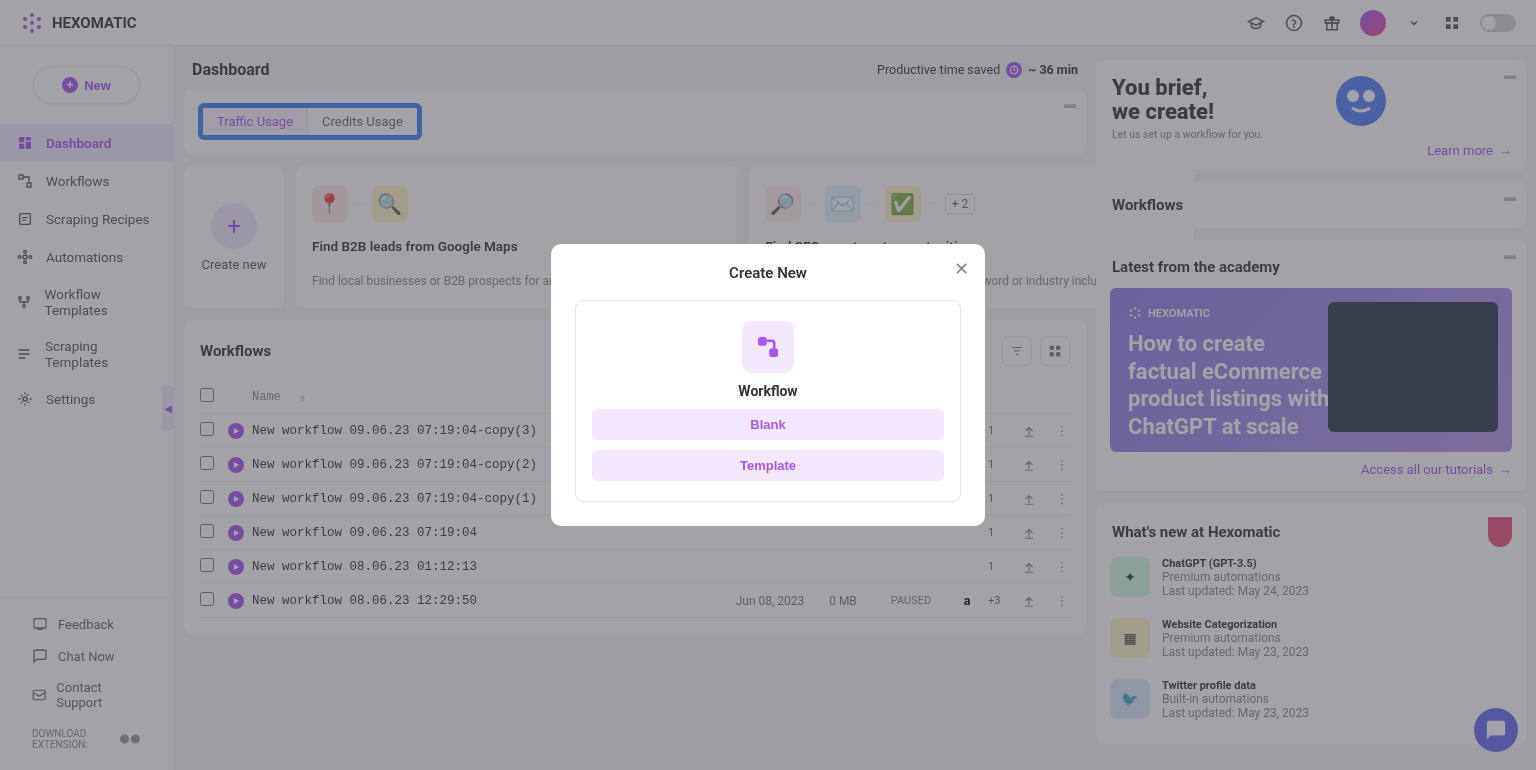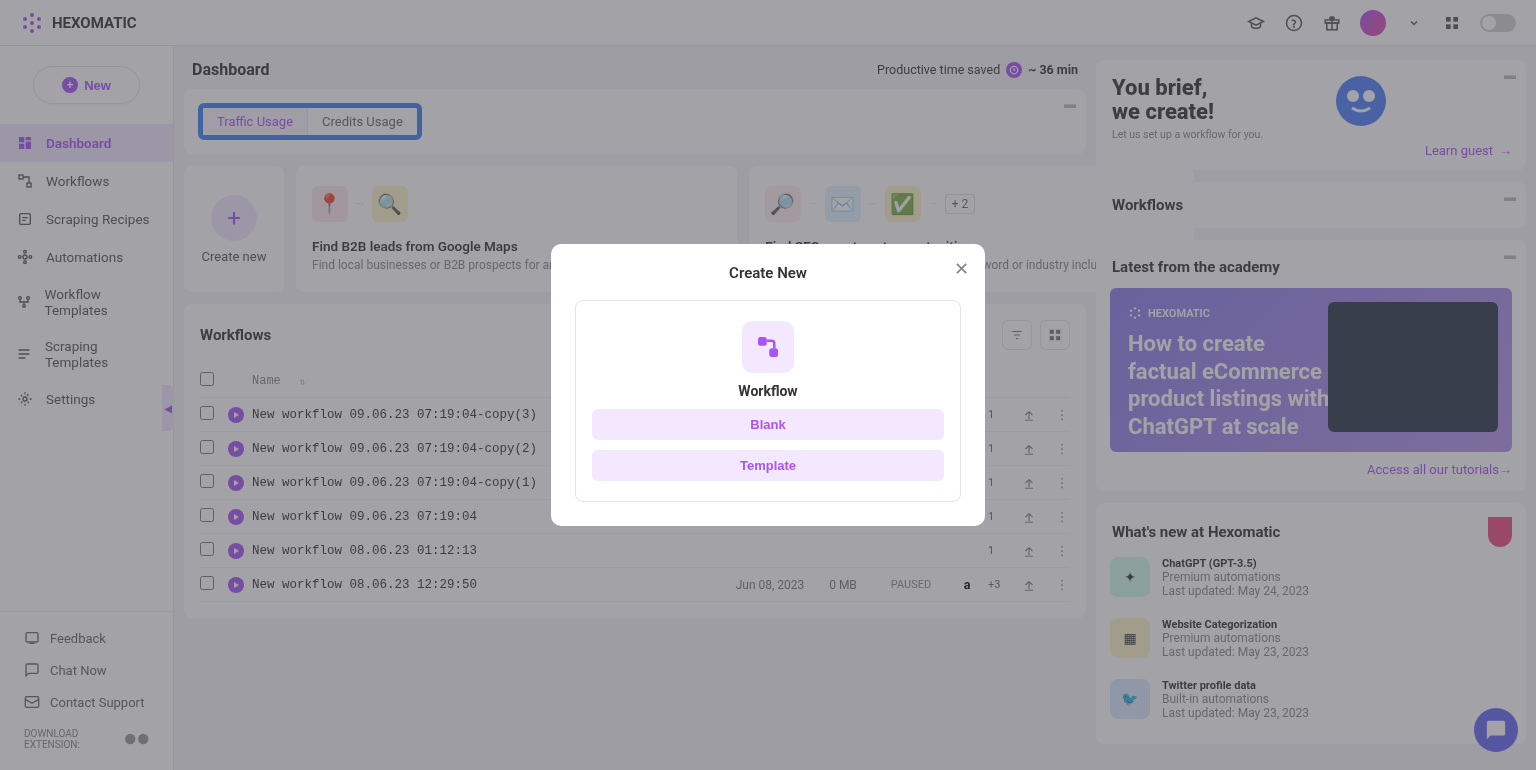--- a/index.html
+++ b/index.html
@@ -19,21 +19,21 @@
 .layout { display: flex; height: calc(100vh - 46px); }
 
 
 .sidebar { width: 174px; background: #fff; border-right: 1px solid #e8e8e8; display: flex; flex-direction: column; padding-top: 20px; }
 .new-btn { margin: 0 auto 20px; padding: 10px 28px; border: 1px solid #e5e5e5; border-radius: 24px; background: #fff; color: #a855f7; font-weight: 600; font-size: 13px; cursor: pointer; display: flex; align-items: center; gap: 6px; box-shadow: 0 1px 2px rgba(0,0,0,0.05); }
 .new-btn-icon { width: 16px; height: 16px; background: #a855f7; border-radius: 50%; display: flex; align-items: center; justify-content: center; color: #fff; font-size: 12px; font-weight: bold; }
 .nav { flex: 1; }
 .nav-item { display: flex; align-items: center; gap: 12px; padding: 10px 16px; color: #555; cursor: pointer; font-size: 13.5px; }
 .nav-item.active { background: #f3e8ff; color: #a855f7; font-weight: 600; }
 .nav-item .nav-icon { width: 18px; height: 18px; display: flex; align-items: center; justify-content: center; }
-.sidebar-footer { padding: 10px 8px; border-top: 1px solid #eee; }
+.sidebar-footer { padding: 10px 16px; border-top: 1px solid #eee; }
 .footer-item { display: flex; align-items: center; gap: 10px; padding: 8px 16px; color: #666; font-size: 13px; cursor: pointer; }
 .download-ext { padding: 10px 16px; font-size: 10px; color: #888; display: flex; align-items: center; }
 
 
 .main { flex: 1; padding: 14px 10px; overflow-y: auto; display: flex; gap: 10px; }
 .main-left { flex: 1; min-width: 0; }
 .main-right { width: 430px; }
 
 .dash-header { display: flex; justify-content: space-between; align-items: center; padding: 0 8px 10px; }
 .dash-title { font-size: 16px; font-weight: 700; }
@@ -51,21 +51,21 @@
 
 .tiles { display: flex; gap: 12px; margin-top: 0; }
 .tile { flex: 1; background: #fff; border-radius: 8px; padding: 20px 16px; }
 .tile-create { flex: 0 0 100px; display: flex; flex-direction: column; align-items: center; justify-content: center; gap: 8px; }
 .tile-create-icon { width: 46px; height: 46px; background: #f3e8ff; border-radius: 50%; display: flex; align-items: center; justify-content: center; color: #a855f7; font-size: 24px; }
 .tile-create-label { font-size: 13px; color: #555; }
 .tile-icons { display: flex; gap: 8px; align-items: center; margin-bottom: 16px; }
 .tile-icon-box { width: 36px; height: 36px; border-radius: 6px; display: flex; align-items: center; justify-content: center; font-size: 20px; }
 .tile-arrow { color: #ccc; font-size: 10px; }
 .tile-more { font-size: 12px; color: #666; padding: 2px 6px; border: 1px solid #ddd; border-radius: 4px; }
-.tile-title { font-size: 13.5px; font-weight: 600; margin-bottom: 4px; }
+.tile-title { font-size: 13.5px; font-weight: 600; margin-bottom: 20px; }
 .tile-desc { font-size: 12px; color: #888; white-space: nowrap; overflow: hidden; text-overflow: ellipsis; }
 
 .wf-section { background: #fff; border-radius: 8px; padding: 16px; }
 .wf-header { display: flex; justify-content: space-between; align-items: center; margin-bottom: 14px; }
 .wf-title { font-size: 15px; font-weight: 700; }
 .wf-controls { display: flex; gap: 8px; }
 .wf-ctrl { width: 30px; height: 30px; border: 1px solid #e5e5e5; border-radius: 6px; display: flex; align-items: center; justify-content: center; color: #777; cursor: pointer; }
 
 .wf-table { width: 100%; }
 .wf-th { display: flex; align-items: center; padding: 8px 0; border-bottom: 1px solid #eee; font-size: 12px; color: #888; gap: 8px; }
@@ -87,21 +87,21 @@
 .promo-title { font-size: 22px; font-weight: 800; line-height: 1.1; }
 .promo-sub { font-size: 10.5px; color: #888; margin-top: 4px; }
 .promo-link { position: absolute; bottom: 12px; right: 14px; color: #a855f7; font-size: 13px; display: flex; align-items: center; gap: 6px; cursor: pointer; }
 .robot { position: absolute; top: 6px; right: 130px; width: 70px; height: 70px; }
 
 .section-title { font-size: 15px; font-weight: 700; padding: 4px 2px; }
 
 .academy-img { width: 100%; height: 164px; background: linear-gradient(135deg,#8b7ee8,#b395e8); border-radius: 6px; position: relative; overflow: hidden; padding: 18px; color: #fff; }
 .academy-text { font-size: 22px; font-weight: 700; line-height: 1.25; max-width: 210px; }
 .academy-mock { position: absolute; right: 14px; top: 14px; width: 170px; height: 130px; background: #2a3748; border-radius: 6px; }
-.academy-link { text-align: right; color: #a855f7; font-size: 13px; margin-top: 10px; display: flex; justify-content: flex-end; align-items: center; cursor: pointer; }
+.academy-link { text-align: right; color: #a855f7; font-size: 13px; margin-top: 10px; display: flex; justify-content: flex-end; align-items: center; gap: 6px; cursor: pointer; }
 
 .news-title-row { display: flex; justify-content: space-between; align-items: center; }
 .news-badge { width: 24px; height: 30px; background: #ec4b7a; border-radius: 0 0 12px 12px; }
 .news-item { display: flex; gap: 12px; padding: 10px 0; align-items: flex-start; }
 .news-icon { width: 40px; height: 40px; border-radius: 8px; background: #f0f0f0; display: flex; align-items: center; justify-content: center; flex-shrink: 0; }
 .news-item-title { font-size: 11px; font-weight: 700; }
 .news-item-sub { font-size: 12px; color: #888; }
 
 
 .overlay { position: fixed; inset: 0; background: rgba(70,70,80,0.5); display: flex; align-items: center; justify-content: center; }
@@ -491,21 +491,21 @@
         <div class="promo-sub">Let us set up a workflow for you.</div>
         <div class="robot">
             <svg width="70" height="70" viewBox="0 0 70 70">
               <circle cx="35" cy="35" r="25" fill="#4f7ef7"></circle>
               <circle cx="27" cy="30" r="6" fill="#fff"></circle>
               <circle cx="43" cy="30" r="6" fill="#fff"></circle>
               <path d="M26 42q9 6 18 0" stroke="#fff" stroke-width="3" fill="none"></path>
             </svg>
           </div>
         <div class="promo-link">
-            <span>Learn guest</span> 
+            <span>Learn more</span> 
             <span>→</span>
           </div>
       </div>
 
       <div class="card" style="padding:10px 14px">
         <span class="card-collapse">▬</span>
         <div class="section-title">Workflows</div>
       </div>
 
       <div class="card">

